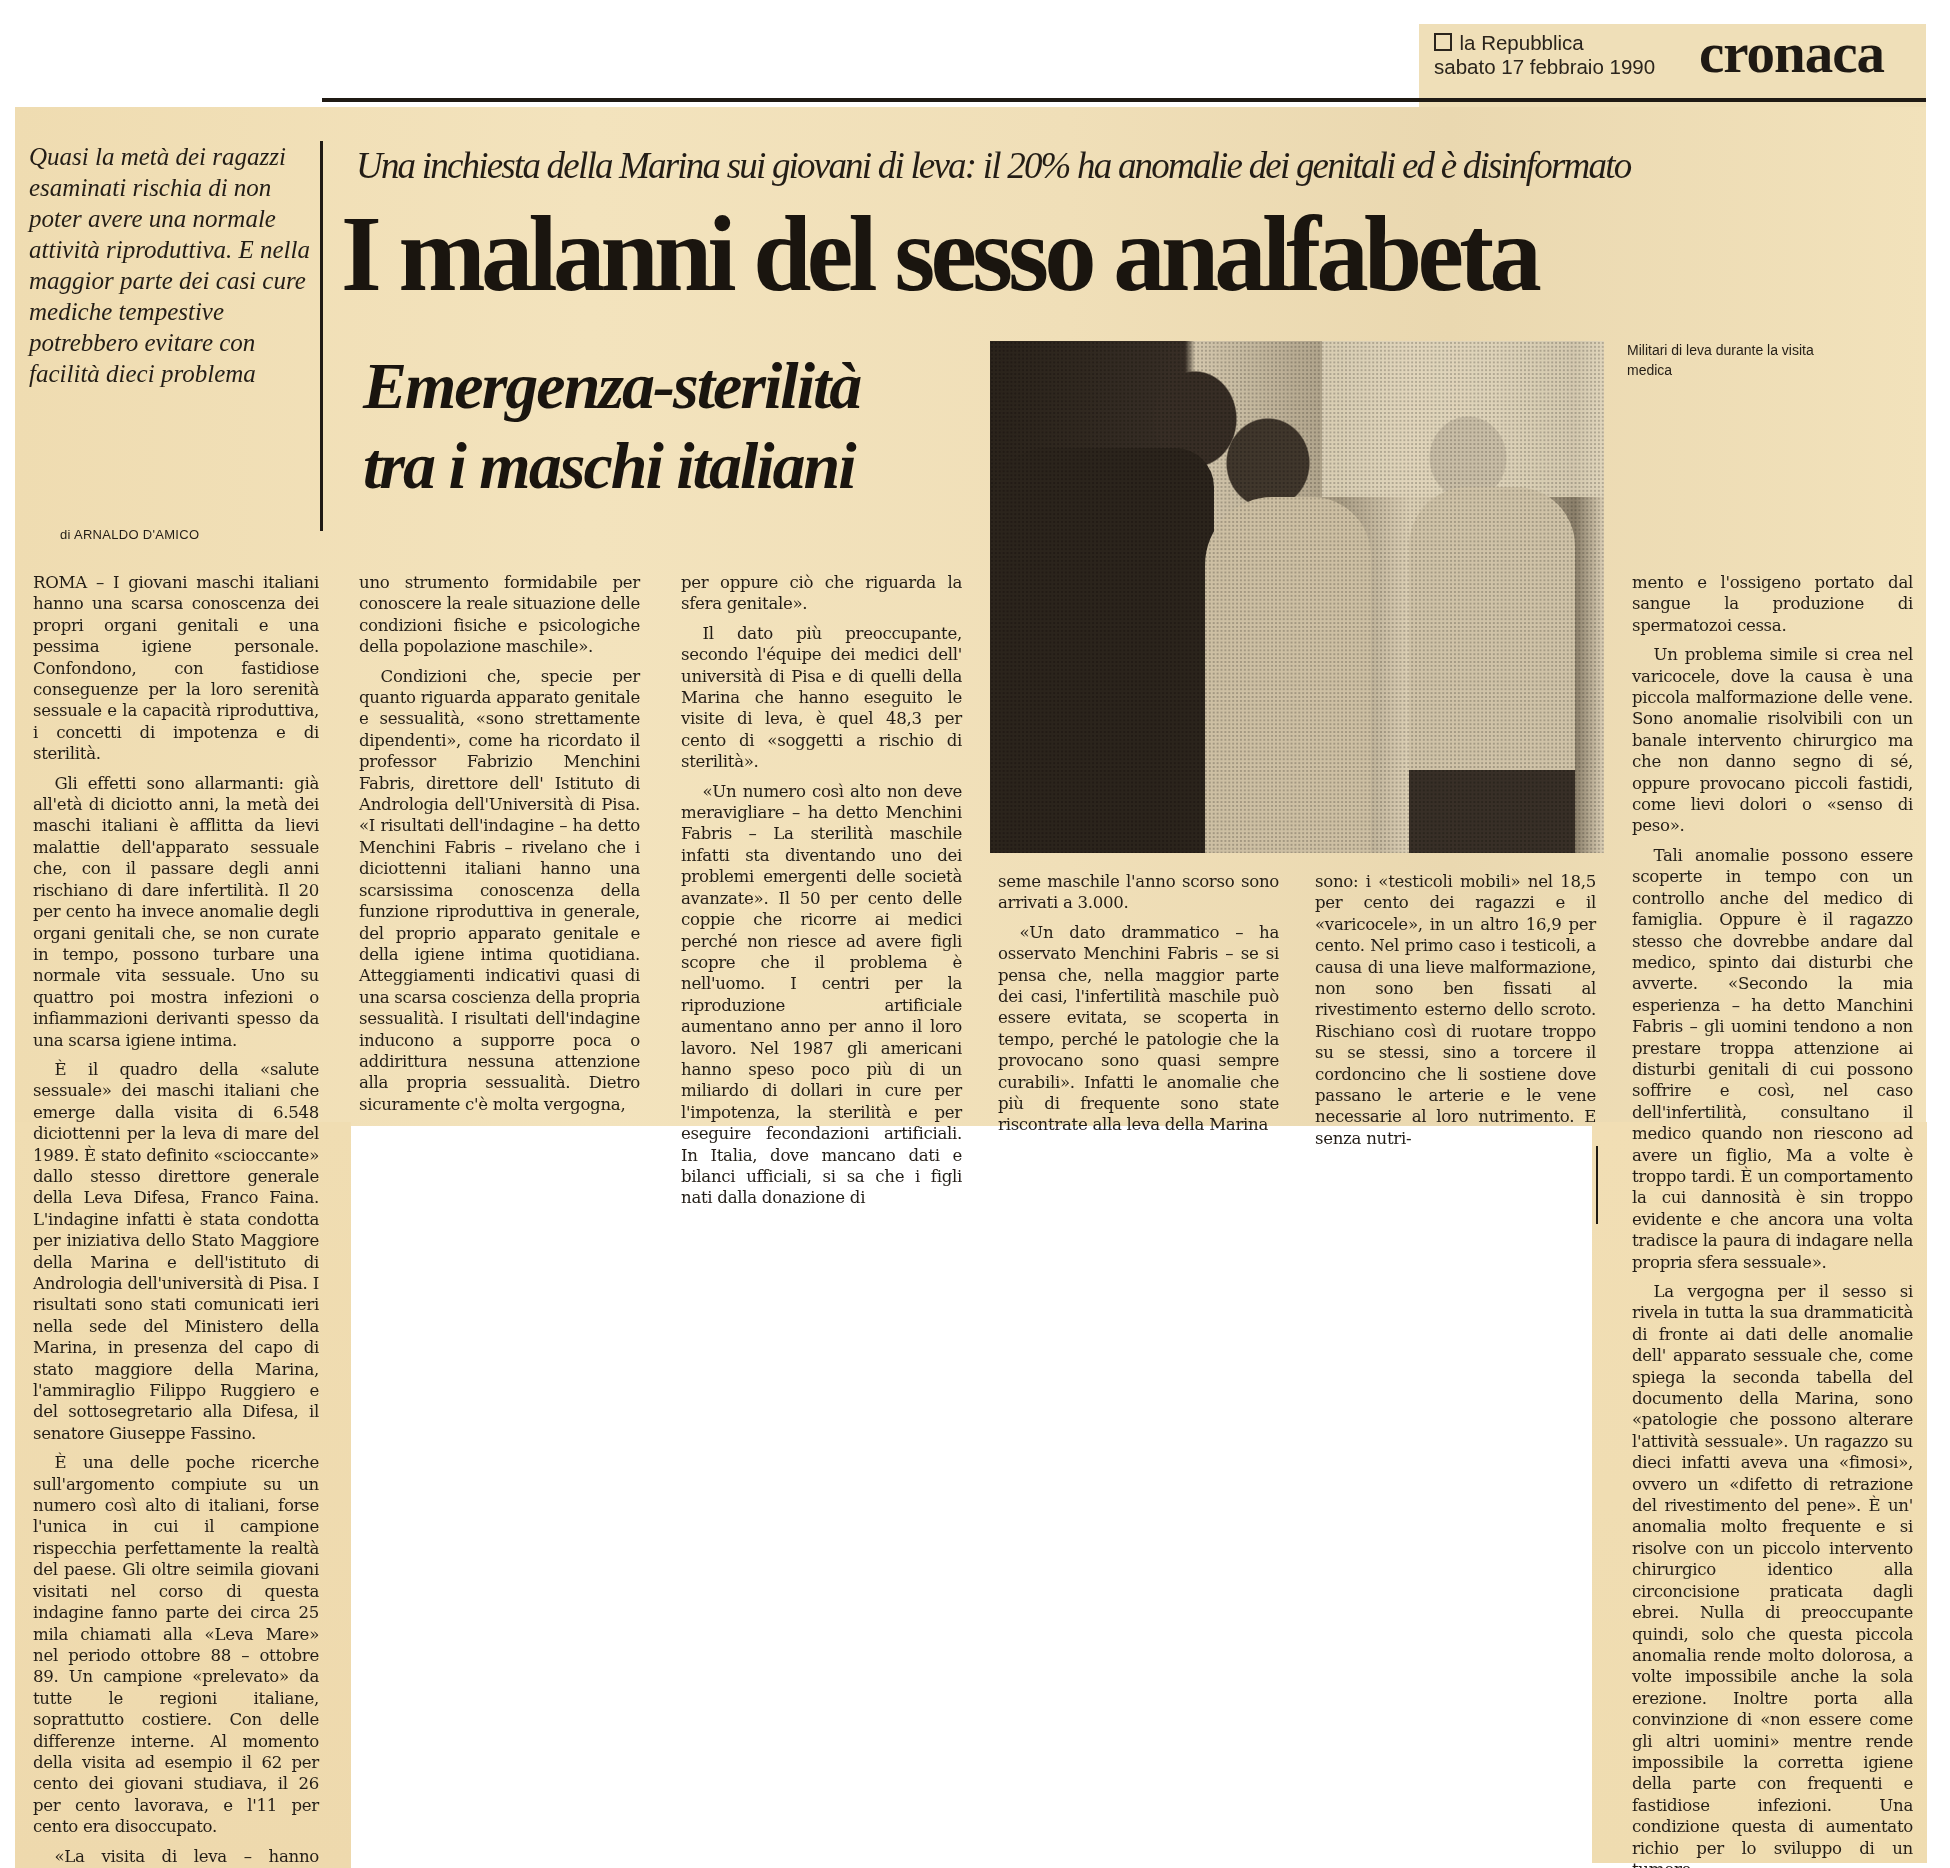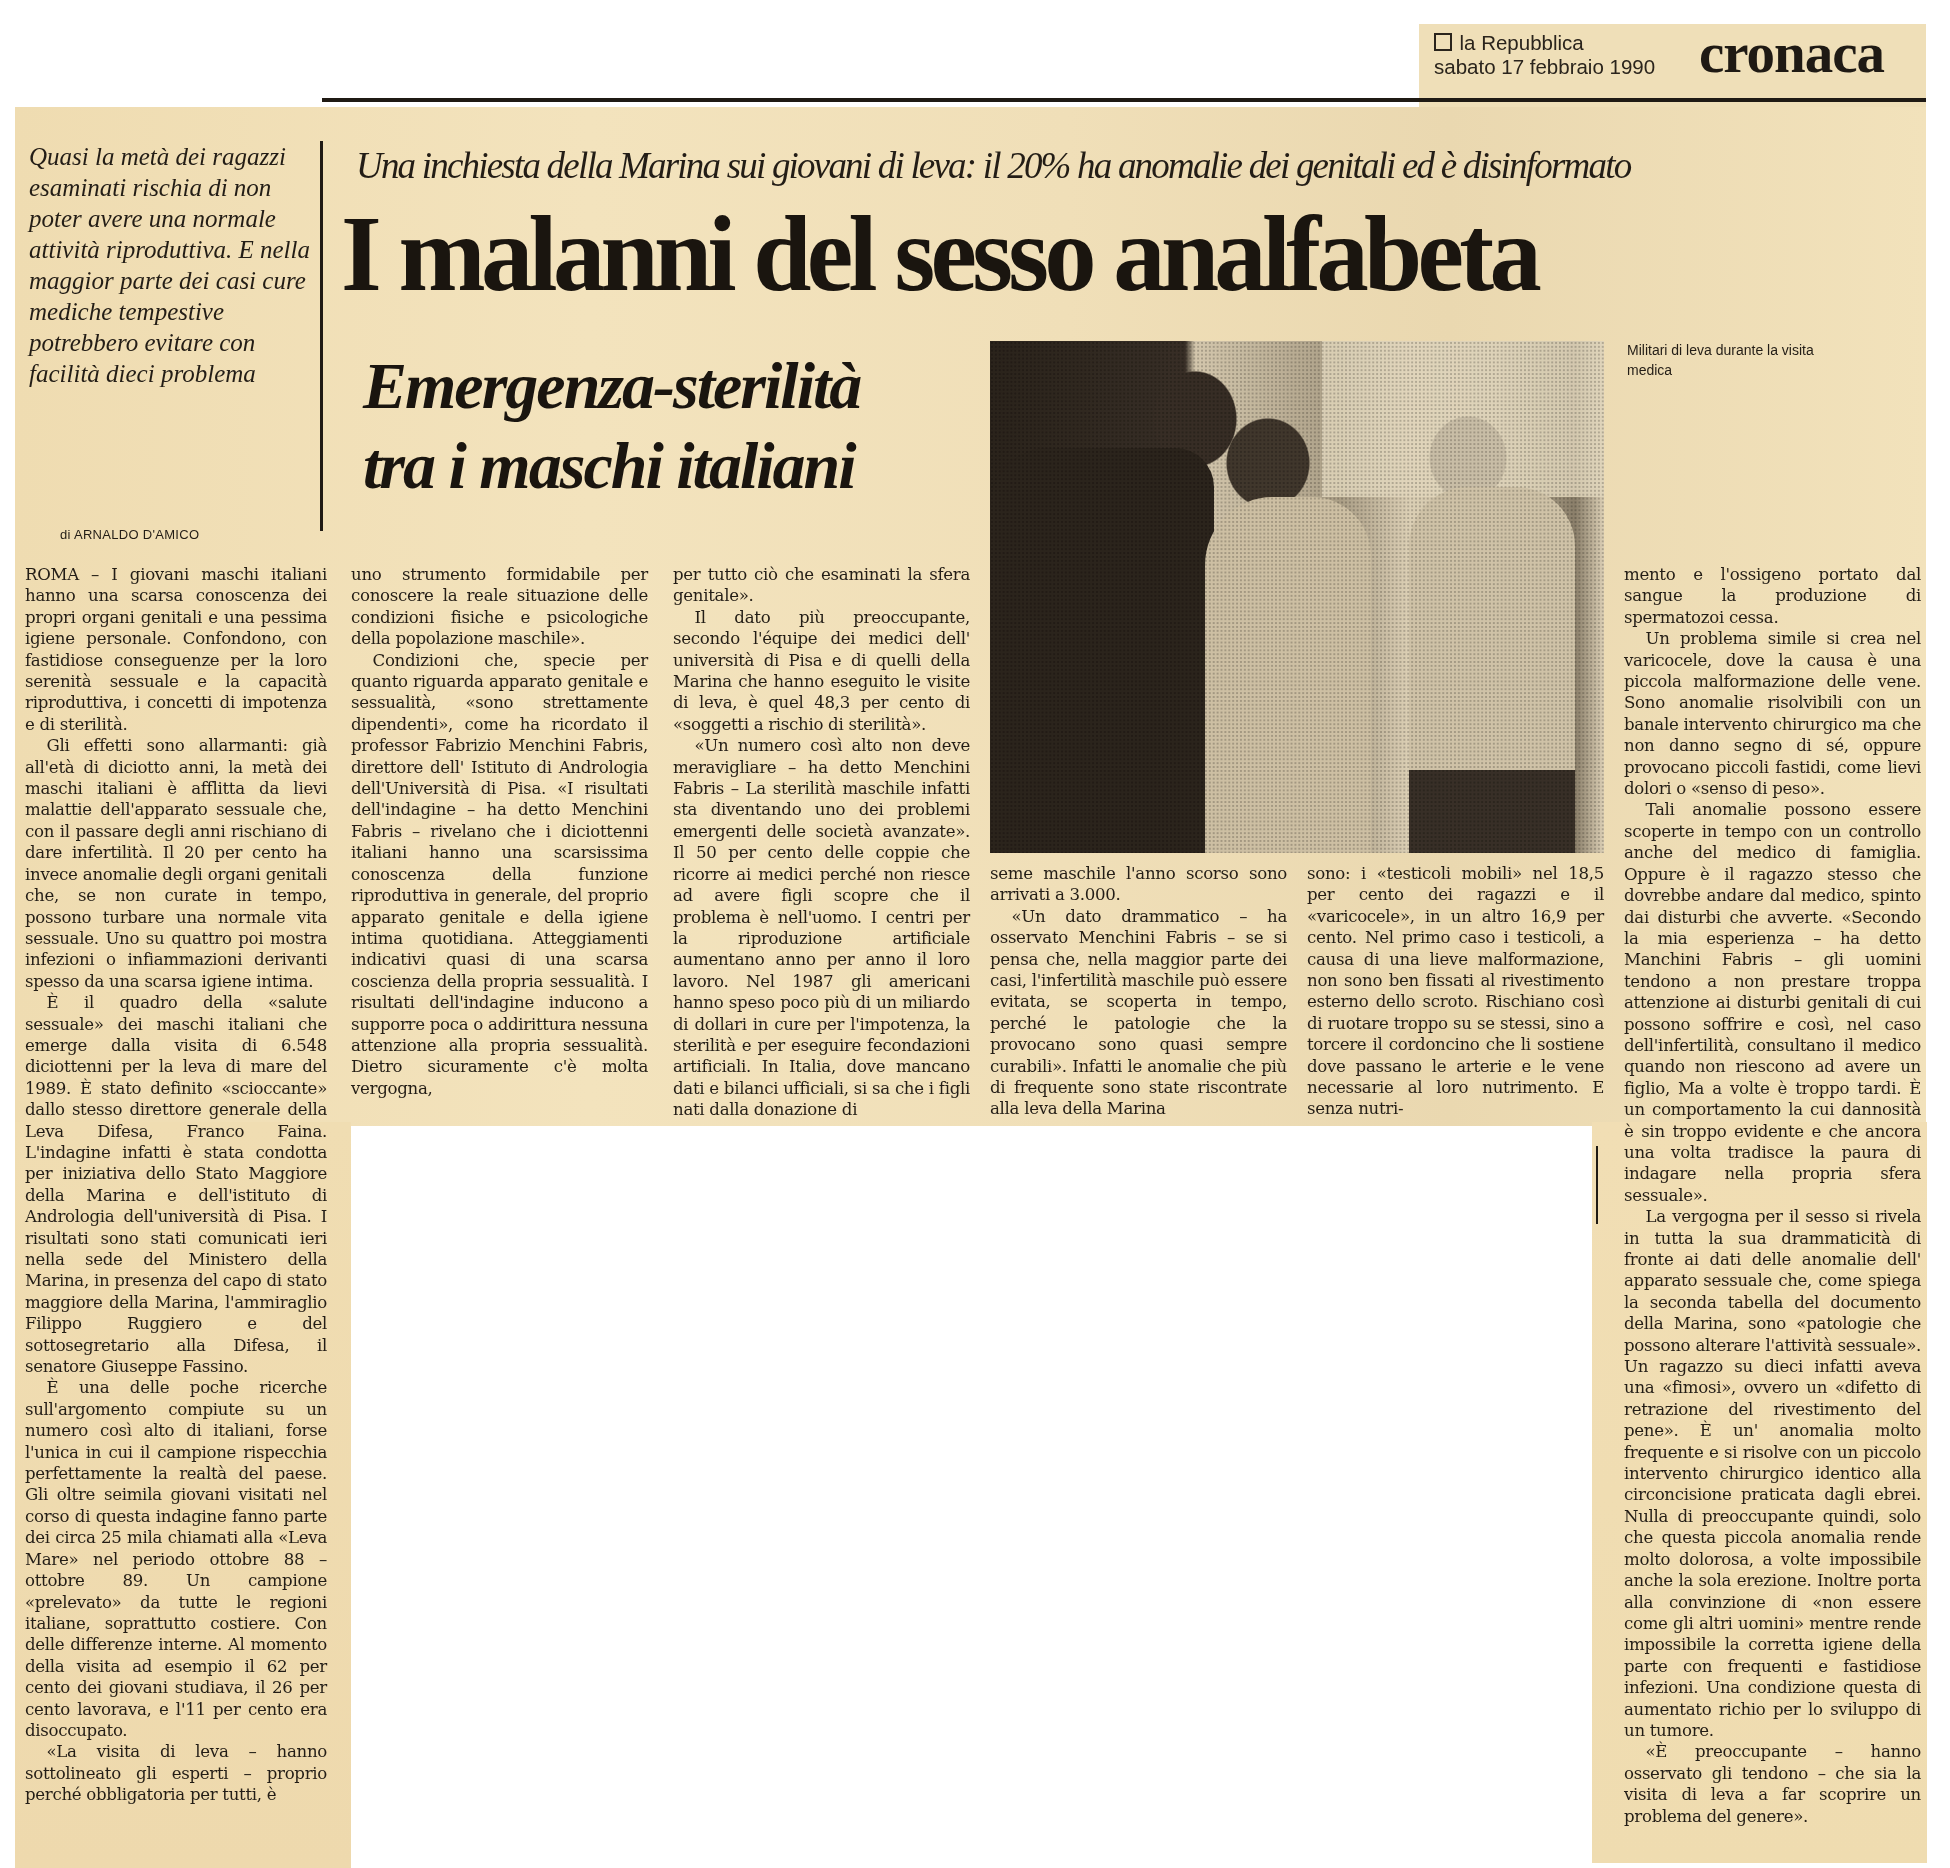--- a/index.html
+++ b/index.html
@@ -55,21 +55,21 @@
   .photo .person1 { position:absolute; left:0; top:107px; width:224px; height:405px; background:#2f2821; border-radius:59px 39px 0 0; }
   .photo .person2 { position:absolute; left:215px; top:156px; width:166px; height:356px; background:#c9bca1; border-radius:68px 59px 0 0; }
   .photo .person3 { position:absolute; left:419px; top:146px; width:166px; height:366px; background:#cbbfa5; border-radius:59px 59px 0 0; }
   .photo .pants { position:absolute; left:419px; top:429px; width:166px; height:83px; background:#3b332b; }
 
   .caption { position:absolute; left:1627px; top:341px; width:215px;
     font-family:"Liberation Sans", sans-serif; font-weight:normal; font-size:14px; line-height:19.5px; color:#231d16; }
 
   .col { position:absolute; font-family:"DejaVu Serif", serif; font-size:16.6px; line-height:21.4px;
     color:#231d16; text-align:justify; hyphens:manual; letter-spacing:-0.3px; }
-  .col p { margin:0; text-indent:0; }
+  .col p { margin:8px; text-indent:0; }
   .col p + p { text-indent:21.5px; }
 
   .c1 { left:25px; top:564px; width:302px; }
   .c2 { left:351px; top:564px; width:297px; }
   .c3 { left:673px; top:564px; width:297px; }
   .c4 { left:990px; top:863px; width:297px; }
   .c5 { left:1307px; top:863px; width:297px; }
   .c6 { left:1624px; top:564px; width:297px; }
 </style>
 </head>
@@ -115,21 +115,21 @@
   <p>È una delle poche ricerche sull'argomento compiute su un numero così alto di italiani, forse l'unica in cui il campione rispecchia perfettamente la realtà del paese. Gli oltre seimila giovani visitati nel corso di questa indagine fanno parte dei circa 25 mila chiamati alla «Leva Mare» nel periodo ottobre 88 – ottobre 89. Un campione «prelevato» da tutte le regioni italiane, soprattutto costiere. Con delle differenze interne. Al momento della visita ad esempio il 62 per cento dei giovani studiava, il 26 per cento lavorava, e l'11 per cento era disoccupato.</p>
   <p>«La visita di leva – hanno sottolineato gli esperti – proprio perché obbligatoria per tutti, è</p>
 </div>
 
 <div class="col c2">
   <p>uno strumento formidabile per conoscere la reale situazione delle condizioni fisiche e psicologiche della popolazione maschile».</p>
   <p>Condizioni che, specie per quanto riguarda apparato genitale e sessualità, «sono strettamente dipendenti», come ha ricordato il professor Fabrizio Menchini Fabris, direttore dell' Istituto di Andrologia dell'Università di Pisa. «I risultati dell'indagine – ha detto Menchini Fabris – rivelano che i diciottenni italiani hanno una scarsissima conoscenza della funzione riproduttiva in generale, del proprio apparato genitale e della igiene intima quotidiana. Atteggiamenti indicativi quasi di una scarsa coscienza della propria sessualità. I risultati dell'indagine inducono a supporre poca o addirittura nessuna attenzione alla propria sessualità. Dietro sicuramente c'è molta vergogna,</p>
 </div>
 
 <div class="col c3">
-  <p>per tutto ciò che esaminati la sfera genitale».</p>
+  <p>per oppure ciò che riguarda la sfera genitale».</p>
   <p>Il dato più preoccupante, secondo l'équipe dei medici dell' università di Pisa e di quelli della Marina che hanno eseguito le visite di leva, è quel 48,3 per cento di «soggetti a rischio di sterilità».</p>
   <p>«Un numero così alto non deve meravigliare – ha detto Menchini Fabris – La sterilità maschile infatti sta diventando uno dei problemi emergenti delle società avanzate». Il 50 per cento delle coppie che ricorre ai medici perché non riesce ad avere figli scopre che il problema è nell'uomo. I centri per la riproduzione artificiale aumentano anno per anno il loro lavoro. Nel 1987 gli americani hanno speso poco più di un miliardo di dollari in cure per l'impotenza, la sterilità e per eseguire fecondazioni artificiali. In Italia, dove mancano dati e bilanci ufficiali, si sa che i figli nati dalla donazione di</p>
 </div>
 
 <div class="col c4">
   <p>seme maschile l'anno scorso sono arrivati a 3.000.</p>
   <p>«Un dato drammatico – ha osservato Menchini Fabris – se si pensa che, nella maggior parte dei casi, l'infertilità maschile può essere evitata, se scoperta in tempo, perché le patologie che la provocano sono quasi sempre curabili». Infatti le anomalie che più di frequente sono state riscontrate alla leva della Marina</p>
 </div>
 
 <div class="col c5">

